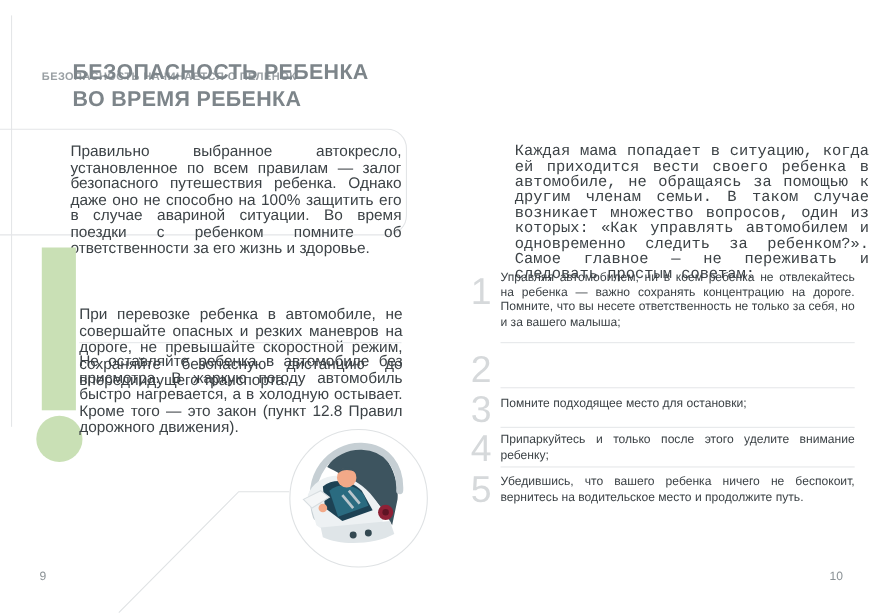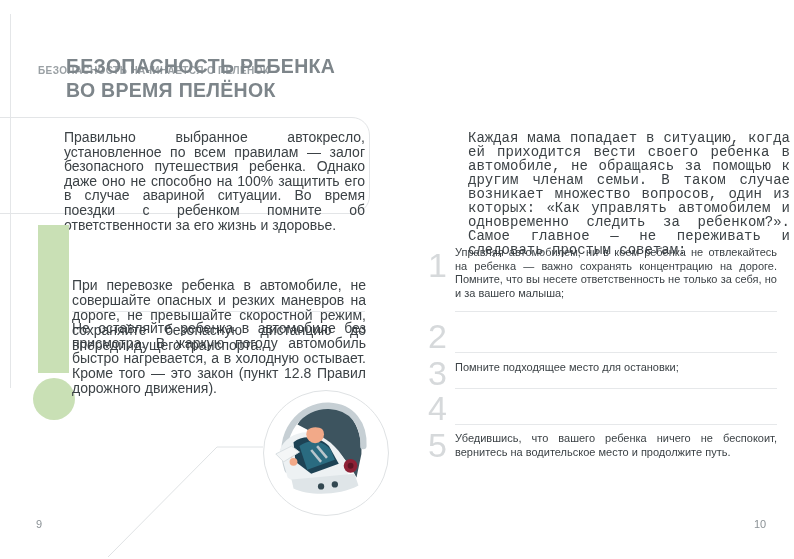--- a/index.html
+++ b/index.html
@@ -43,21 +43,21 @@
 </style>
 </head>
 <body>
 
 <div class="page">
 
   <div class="abs edge-line"></div>
   <div class="abs kicker">БЕЗОПАСНОСТЬ НАЧИНАЕТСЯ С ПЕЛЁНОК</div>
   <div class="abs title">
     <div>БЕЗОПАСНОСТЬ РЕБЕНКА</div>
-    <div>ВО ВРЕМЯ ПЕЛЁНОК</div>
+    <div>ВО ВРЕМЯ РЕБЕНКА</div>
   </div>
 
   <div class="abs intro-card"></div>
   <div class="abs body-text card-text">Правильно выбранное автокресло, установленное по всем правилам — залог безопасного путешествия ребенка. Однако даже оно не способно на 100% защитить его в случае авариной ситуации. Во время поездки с ребенком помните об ответственности за его жизнь и здоровье.</div>
 
   <div class="abs excl-bar"></div>
   <div class="abs excl-dot"></div>
 
   <div class="abs body-text para1">При перевозке ребенка в автомобиле, не совершайте опасных и резких маневров на дороге, не превышайте скоростной режим, сохраняйте безопасную дистанцию до впередиидущего транспорта.</div>
   <div class="abs sep sep-left"></div>
@@ -108,20 +108,21 @@
   <div class="abs sep sep-right s1"></div>
 
   <div class="abs tip-num n2">2</div>
   <div class="abs sep sep-right s2"></div>
 
   <div class="abs tip-num n3">3</div>
   <div class="abs tip-text t3">Помните подходящее место для остановки;</div>
   <div class="abs sep sep-right s3"></div>
 
   <div class="abs tip-num n4">4</div>
+  <div class="abs tip-text t4">Припаркуйтесь и только после этого уделите внимание ребенку;</div>
   <div class="abs sep sep-right s4"></div>
 
   <div class="abs tip-num n5">5</div>
   <div class="abs tip-text t5">Убедившись, что вашего ребенка ничего не беспокоит, вернитесь на водительское место и продолжите путь.</div>
 
   <div class="abs pageno pageno-right">10</div>
 
 </div>
 
 </body></html>

